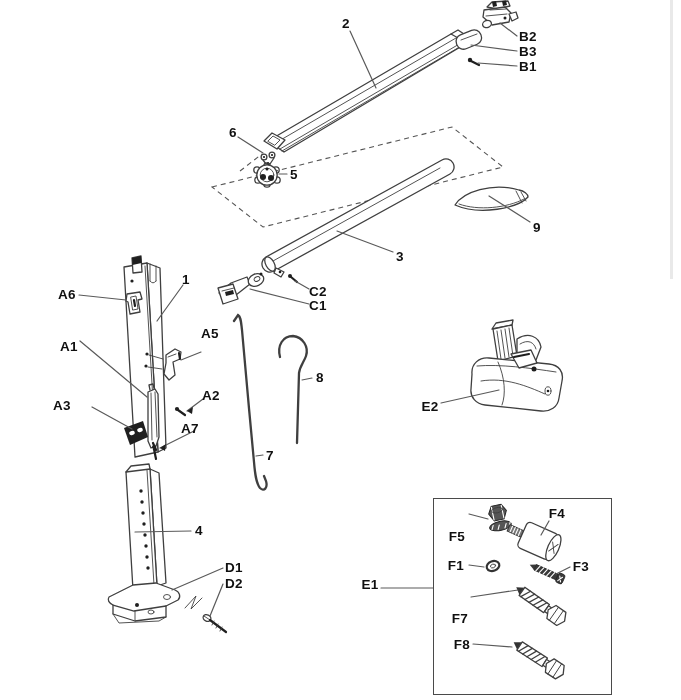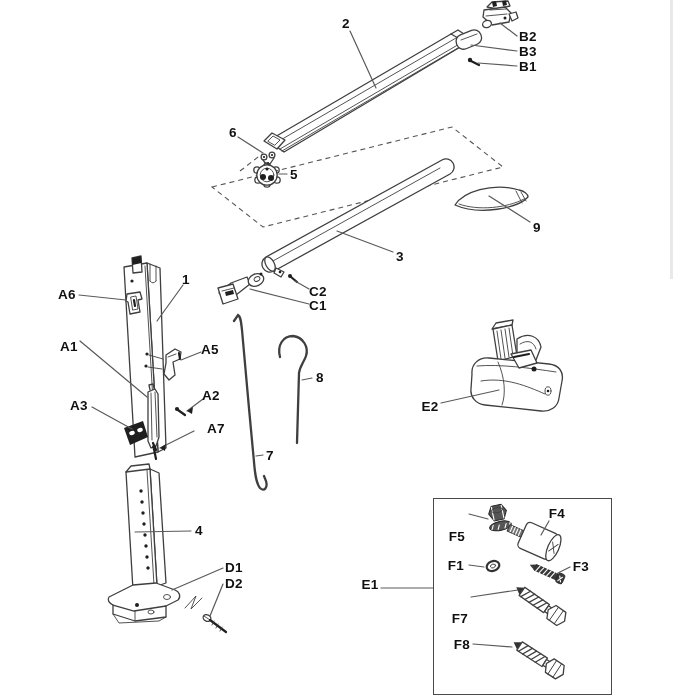--- a/index.html
+++ b/index.html
@@ -320,24 +320,24 @@
   <div class="lbl" style="left:528px;top:36px">B2</div>
   <div class="lbl" style="left:528px;top:51px">B3</div>
   <div class="lbl" style="left:528px;top:66px">B1</div>
   <div class="lbl" style="left:233px;top:132px">6</div>
   <div class="lbl" style="left:294px;top:174px">5</div>
   <div class="lbl" style="left:400px;top:256px">3</div>
   <div class="lbl" style="left:537px;top:227px">9</div>
   <div class="lbl" style="left:186px;top:279px">1</div>
   <div class="lbl" style="left:67px;top:294px">A6</div>
   <div class="lbl" style="left:69px;top:346px">A1</div>
-  <div class="lbl" style="left:210px;top:349px">A5</div>
+  <div class="lbl" style="left:210px;top:333px">A5</div>
   <div class="lbl" style="left:211px;top:395px">A2</div>
-  <div class="lbl" style="left:79px;top:405px">A3</div>
-  <div class="lbl" style="left:216px;top:428px">A7</div>
+  <div class="lbl" style="left:62px;top:405px">A3</div>
+  <div class="lbl" style="left:190px;top:428px">A7</div>
   <div class="lbl" style="left:318px;top:291px">C2</div>
   <div class="lbl" style="left:318px;top:305px">C1</div>
   <div class="lbl" style="left:320px;top:377px">8</div>
   <div class="lbl" style="left:270px;top:455px">7</div>
   <div class="lbl" style="left:430px;top:406px">E2</div>
   <div class="lbl" style="left:199px;top:530px">4</div>
   <div class="lbl" style="left:234px;top:567px">D1</div>
   <div class="lbl" style="left:234px;top:583px">D2</div>
   <div class="lbl" style="left:370px;top:584px">E1</div>
   <div class="lbl" style="left:457px;top:536px">F5</div>

